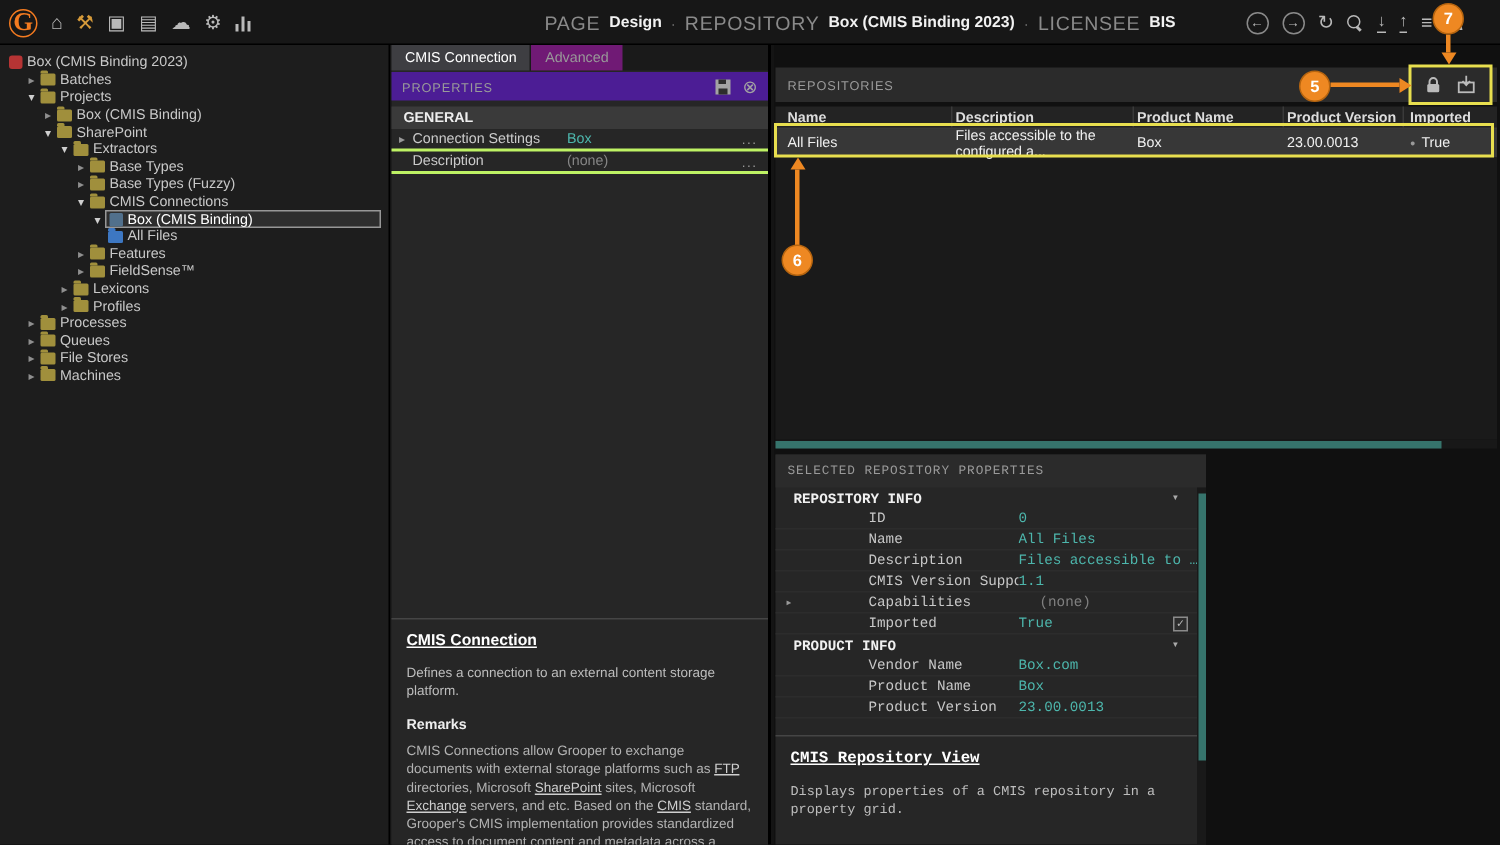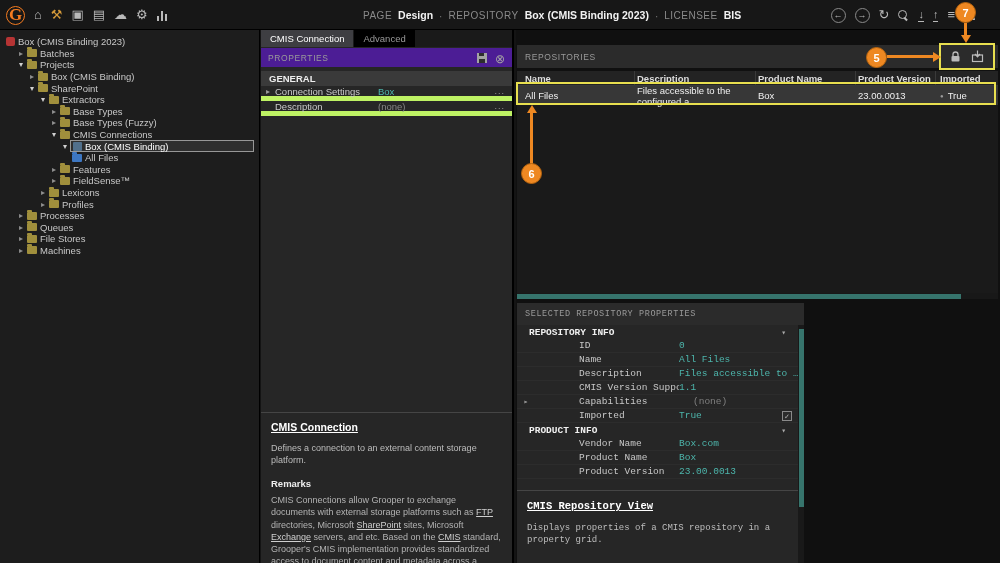--- a/index.html
+++ b/index.html
@@ -10,21 +10,21 @@
   
   .topbar { position:absolute; left:0; top:0; width:1000px; height:30px; background:#171717; border-bottom:1px solid #000; z-index:10; }
   .tb-left { position:absolute; left:6px; top:0; height:30px; display:flex; align-items:center; gap:9px; }
   .logo { color:#f47b20; font-weight:bold; font-size:17px; font-family:"Liberation Serif", serif; border:1.5px solid #f47b20; border-radius:50%; width:19px; height:19px; line-height:16px; text-align:center; }
   .tb-icon { color:#b9b9b9; font-size:13px; line-height:30px; }
   .tb-icon.wrench { color:#d79b3a; }
   .i-chart { display:inline-flex; align-items:flex-end; gap:1.5px; height:11px; }
   .i-chart i { display:block; width:2.5px; background:#b9b9b9; }
   .i-chart i:nth-child(1){height:5px;} .i-chart i:nth-child(2){height:10px;} .i-chart i:nth-child(3){height:7px;}
   .tb-center { position:absolute; left:363px; top:0; height:30px; display:flex; align-items:center; gap:6px; white-space:nowrap; }
-  .tb-center .k { font-size:10px; color:#8a8a8a; letter-spacing:.5px; }
+  .tb-center .k { font-size:13px; color:#8a8a8a; letter-spacing:.5px; }
   .tb-center .v { font-size:10.5px; font-weight:bold; color:#f2f2f2; }
   .tb-center .sep::before { content:"·"; color:#777; font-size:10px; }
   .tb-right { position:absolute; right:24px; top:0; height:30px; display:flex; align-items:center; gap:9px; }
   .circ { width:15px; height:15px; border:1px solid #8a8a8a; border-radius:50%; display:flex; align-items:center; justify-content:center; font-size:9px; color:#bbb; }
   .i-updown { position:relative; color:#b9b9b9; font-size:11px; line-height:12px; padding-bottom:2px; }
   .i-updown::after { content:""; position:absolute; left:0; right:0; bottom:0; height:1.5px; background:#b9b9b9; }
   .i-search { position:relative; width:11px; height:11px; }
   .i-search::before { content:""; position:absolute; left:0; top:0; width:7px; height:7px; border:1.5px solid #b9b9b9; border-radius:50%; }
   .i-search::after { content:""; position:absolute; left:7px; top:7px; width:4px; height:1.5px; background:#b9b9b9; transform:rotate(45deg); transform-origin:0 0; }
   .i-person { position:relative; width:12px; height:12px; }
@@ -43,30 +43,30 @@
   .ticon.root { background:#b63434; width:9px; height:9px; border-radius:2px; }
   .ticon.cmis { background:#51708c; width:9px; height:9px; }
   .ticon.files { background:#3d77c2; }
   .ticon.files::before { content:""; position:absolute; top:-2px; left:0; width:5px; height:2px; background:#3d77c2; border-radius:1px 1px 0 0; }
   .d0{padding-left:5px;} .d1{padding-left:16px;} .d2{padding-left:27px;} .d3{padding-left:38px;} .d4{padding-left:49px;} .d5{padding-left:60px;} .d6{padding-left:71px;}
   .trow.selected .inner { flex:1; display:flex; align-items:center; height:11.6px; border:1px solid #979797; background:#2e2e2e; color:#fff; margin-right:5px; padding-left:1px; }
 
   
   .middle { position:absolute; left:261px; top:30px; width:253px; bottom:0; background:#262626; border-right:2px solid #000; }
   .tabbar { height:17px; background:#1a1a1a; display:flex; }
-  .tab { padding:0 9px; font-size:9.5px; line-height:17px; color:#999; background:#000000; margin-right:1px; }
+  .tab { padding:0 9px; font-size:9.5px; line-height:17px; color:#999; background:#701a75; margin-right:1px; }
   .tab.active { background:#3e3e42; color:#fff; }
   .props-bar { height:19px; background:#4c1d95; display:flex; align-items:center; padding:0 7px; margin-top:1px; gap:8px; }
   .props-bar .ptitle { flex:1; font-size:8.5px; color:#9a9a9a; letter-spacing:.6px; }
   .i-save { width:10px; height:10px; background:#a3a3a3; position:relative; display:inline-block; }
   .i-save::before { content:""; position:absolute; top:0; left:2px; width:5px; height:3px; background:#2d2d2d; }
   .i-save::after { content:""; position:absolute; bottom:0; left:2px; width:6px; height:4px; background:#2d2d2d; }
   .i-closecirc::before { content:"⊗"; color:#a3a3a3; font-size:12px; line-height:10px; }
   .group-bar { height:15px; background:#3a3a3a; display:flex; align-items:center; padding:0 8px; font-size:9.5px; font-weight:bold; color:#eee; margin-top:4px; }
-  .prow { height:15px; display:flex; align-items:center; font-size:9.5px; border-bottom:5px solid #bef264; }
+  .prow { height:15px; display:flex; align-items:center; font-size:9.5px; border-bottom:2px solid #bef264; }
   .pexp { width:14px; text-align:center; font-size:8px; color:#999; flex:none; }
   .pexp.closed::before { content:"▸"; }
   .plabel { width:103px; color:#cacaca; flex:none; }
   .pvalue { flex:1; color:#4db6ac; }
   .pvalue.muted { color:#868686; }
   .pmore { color:#999; padding-right:7px; font-size:9px; letter-spacing:1px; }
   .help { position:absolute; left:0; right:0; top:382px; bottom:0; border-top:1px solid #454545; padding:8px 10px; overflow:hidden; background:#262626; }
   .help h3 { font-size:10.5px; color:#fff; font-weight:bold; text-decoration:underline; margin-bottom:9px; }
   .help .summary { font-size:9px; color:#bdbdbd; line-height:1.35; margin-bottom:12px; }
   .help .remarks { font-size:9.5px; font-weight:bold; color:#eee; margin-bottom:5px; }

